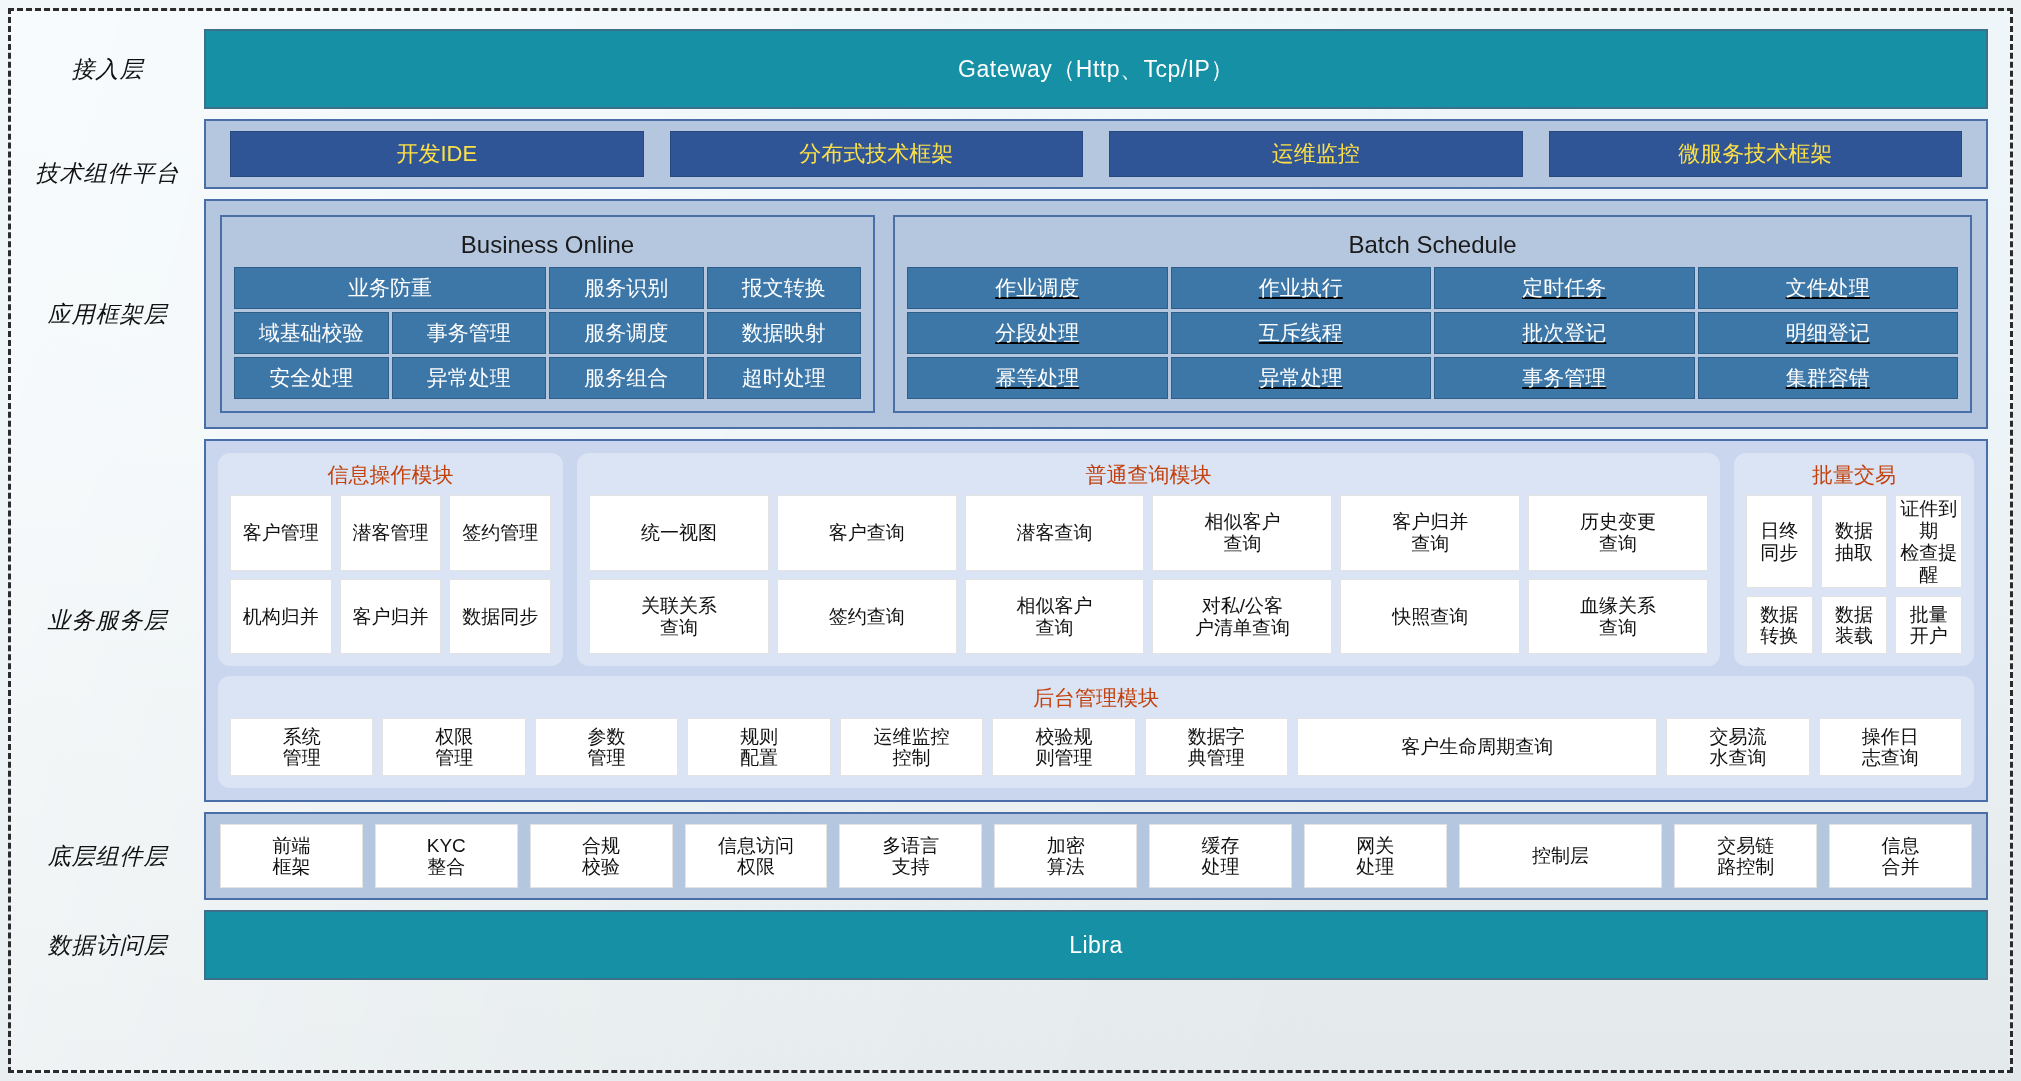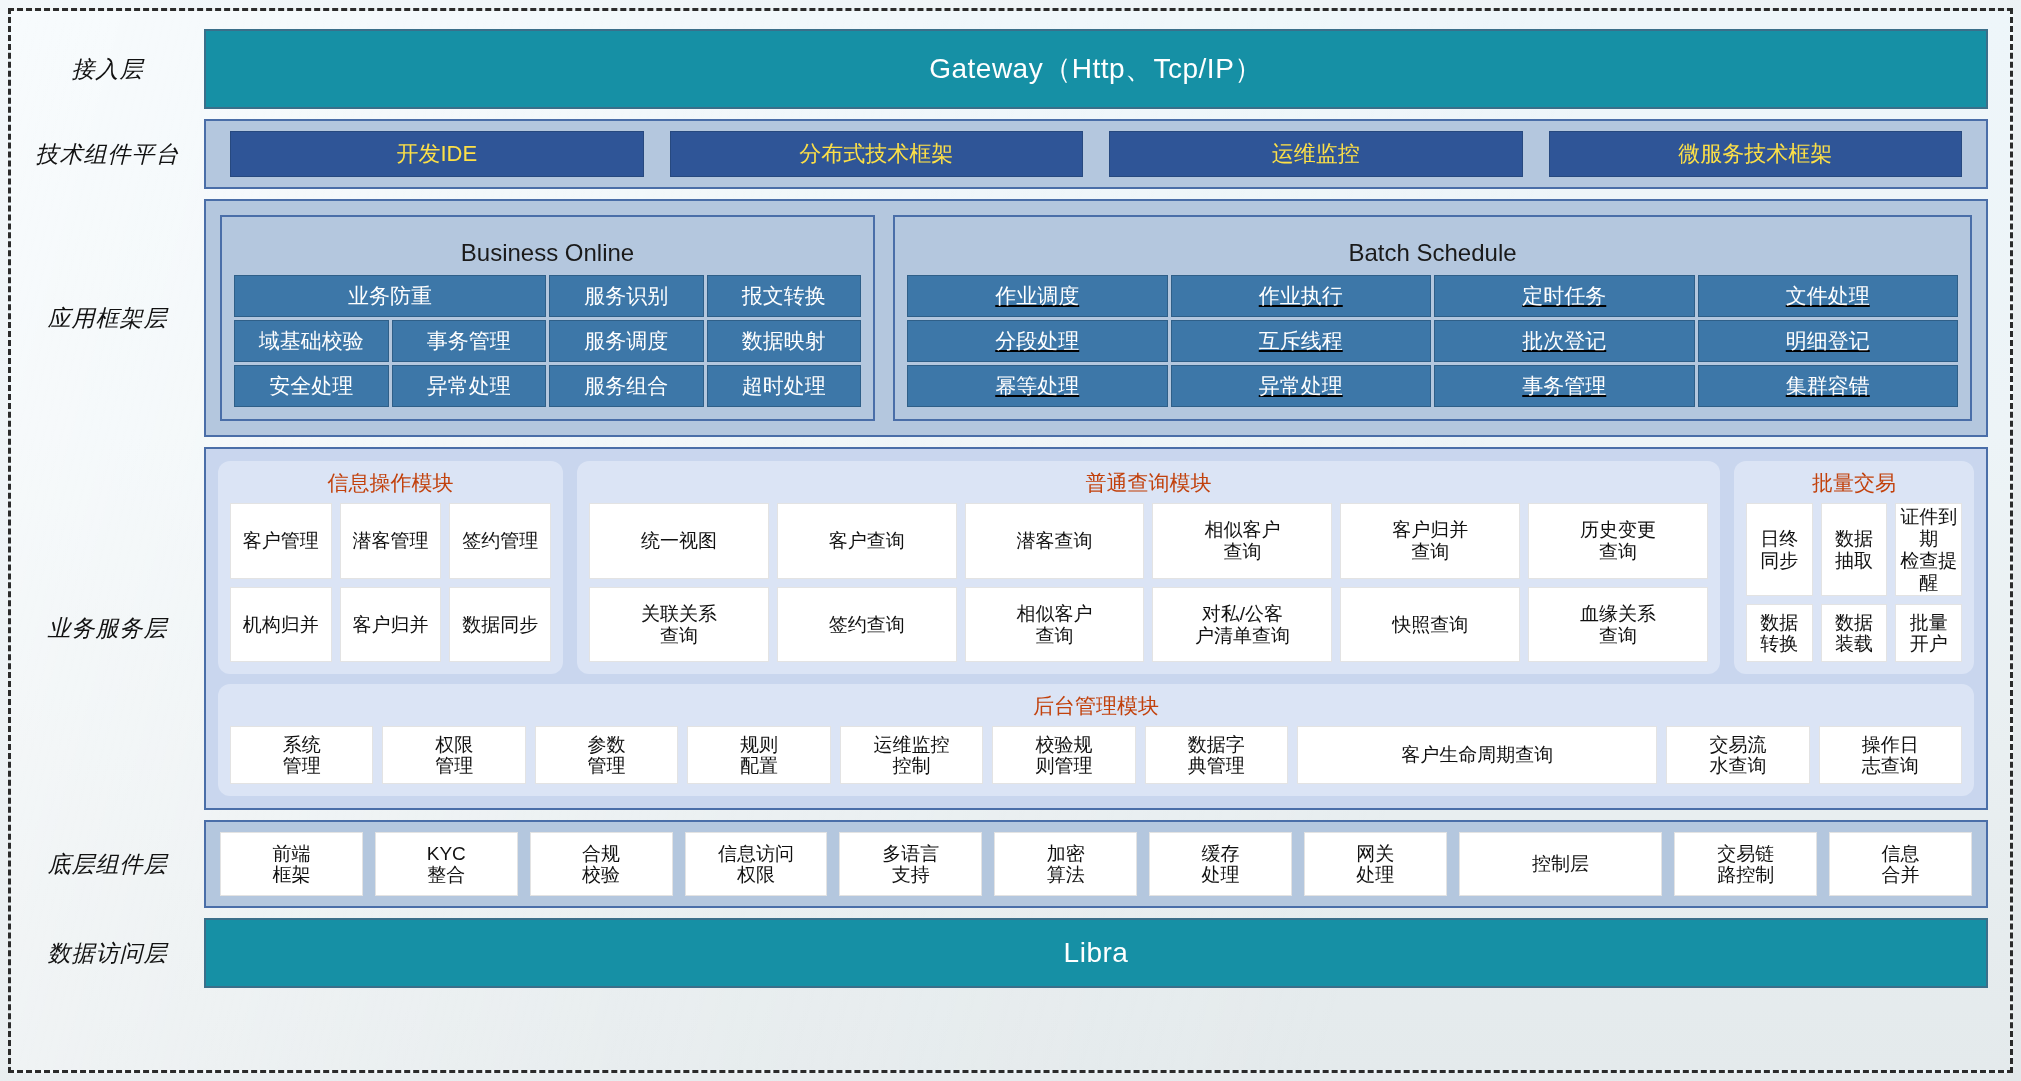--- a/index.html
+++ b/index.html
@@ -26,21 +26,21 @@
     font-size:23px;color:#111;letter-spacing:1px;
     font-family:"Liberation Sans","DejaVu Sans",sans-serif;
     font-style:italic;
   }
   .rowbody{flex:1;display:flex;align-items:stretch;padding-right:22px;}
 
   
   .teal{
     flex:1;background:#1690a5;border:2px solid #3b6f8a;
     display:flex;align-items:center;justify-content:center;
-    color:#fff;font-size:28px;letter-spacing:.5px;
+    color:#fff;font-size:23px;letter-spacing:.5px;
   }
   
   .techstrip{
     flex:1;background:#b4c7de;border:2px solid #4a6ea8;
     display:flex;align-items:center;justify-content:space-around;
     padding:10px 24px;box-sizing:border-box;gap:26px;
   }
   .darkbtn{
     flex:1;background:#2f5597;border:1px solid #27497f;
     color:#fde047;font-size:22px;
@@ -48,21 +48,21 @@
     height:44px;
   }
 
   
   .appframe{
     flex:1;background:#b4c7de;border:2px solid #4a6ea8;
     display:flex;gap:18px;padding:14px;box-sizing:border-box;
   }
   .fgroup{
     background:#b4c7de;border:2px solid #4a6ea8;
-    padding:20px 12px 12px 12px;box-sizing:border-box;
+    padding:12px 12px 12px 12px;box-sizing:border-box;
     display:flex;flex-direction:column;
   }
   .fgroup.online{flex:0 0 655px;}
   .fgroup.batch{flex:1;}
   .ftitle{
     text-align:center;font-size:24px;color:#1a1a1a;
     padding:2px 0 8px 0;
   }
   .fgrid{display:grid;gap:3px;flex:1;}
   .fgrid.online{grid-template-columns:1fr 1fr 1fr 1fr;}
@@ -126,21 +126,21 @@
 
     <div class="row" style="flex:0 0 80px;margin-top:18px;">
       <div class="rowlabel">接入层</div>
       <div class="rowbody">
         <div class="teal">Gateway（Http、Tcp/IP）</div>
       </div>
     </div>
 
     <div class="spacer"></div>
 
-    <div class="row" style="flex:0 0 66px;">
+    <div class="row" style="flex:0 0 66px;align-items:flex-end;">
       <div class="rowlabel">技术组件平台</div>
       <div class="rowbody">
         <div class="techstrip">
           <div class="darkbtn">开发IDE</div>
           <div class="darkbtn">分布式技术框架</div>
           <div class="darkbtn">运维监控</div>
           <div class="darkbtn">微服务技术框架</div>
         </div>
       </div>
     </div>

